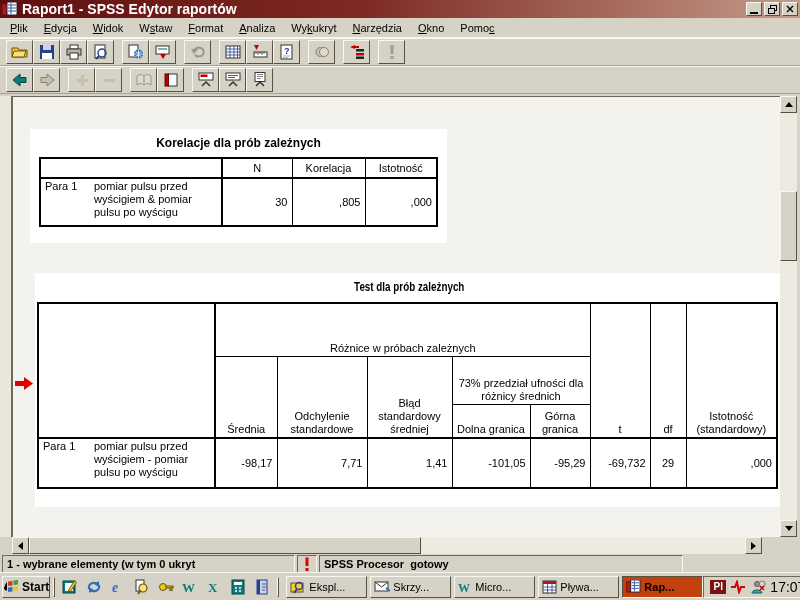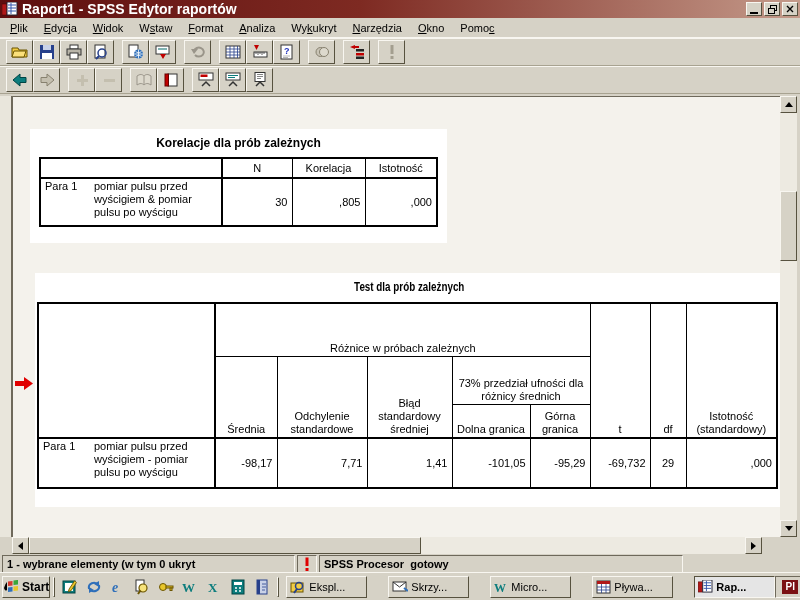--- a/index.html
+++ b/index.html
@@ -79,23 +79,23 @@
   .seg1 { width:293px; } .segicon { width:20px; justify-content:center; }
   .seg2 { width:364px; white-space:pre; } .seg3 { margin-left:auto; width:112px;margin-top:48px; }
 
   
   .taskbar { position:absolute; left:0; top:572px; width:800px; height:28px; background:#D6D2C6;
     border-top:1px solid #F8F6F0; display:flex; align-items:center; padding:0 2px; }
   .startbtn { width:56px; height:22px; display:flex; align-items:center; justify-content:center; gap:3px; font-weight:bold; font-size:12px; background:#D6D2C6; }
   .grip { width:3px; height:20px; margin:0 3px; border:1px solid; border-color:#F8F6F0 #57523F #57523F #F8F6F0; }
   .ql { display:flex; align-items:center; gap:4px; padding:0 2px; }
   .qlicon { width:20px; height:20px; display:flex; align-items:center; justify-content:center; }
-  .taskbtns { display:flex; gap:21px; margin-left:4px; }
+  .taskbtns { display:flex; gap:3px; margin-left:4px; }
   .taskbtn { width:81px; height:22px; display:flex; align-items:center; gap:3px; padding:0 3px; background:#D6D2C6; overflow:hidden; white-space:nowrap; }
-  .taskbtn.active { border-color:#57523F #F8F6F0 #F8F6F0 #57523F; background:#e5e5e5; font-weight:bold; }
+  .taskbtn.active { border-color:#57523F #F8F6F0 #F8F6F0 #57523F; background:#c2410c; font-weight:bold; }
   .tray { margin-left:auto; height:22px; display:flex; align-items:center; gap:4px; padding:0 6px; }
   .plbadge { width:16px; height:14px; background:#7B1113; color:#fff; font-weight:bold; font-size:10px; display:flex; align-items:center; justify-content:center; }
   .traytime { font-size:14px; }
   svg { display:block; }
 </style>
 </head>
 <body>
 
 <div class="titlebar">
   <svg class="ticon" viewBox="0 0 16 14">

